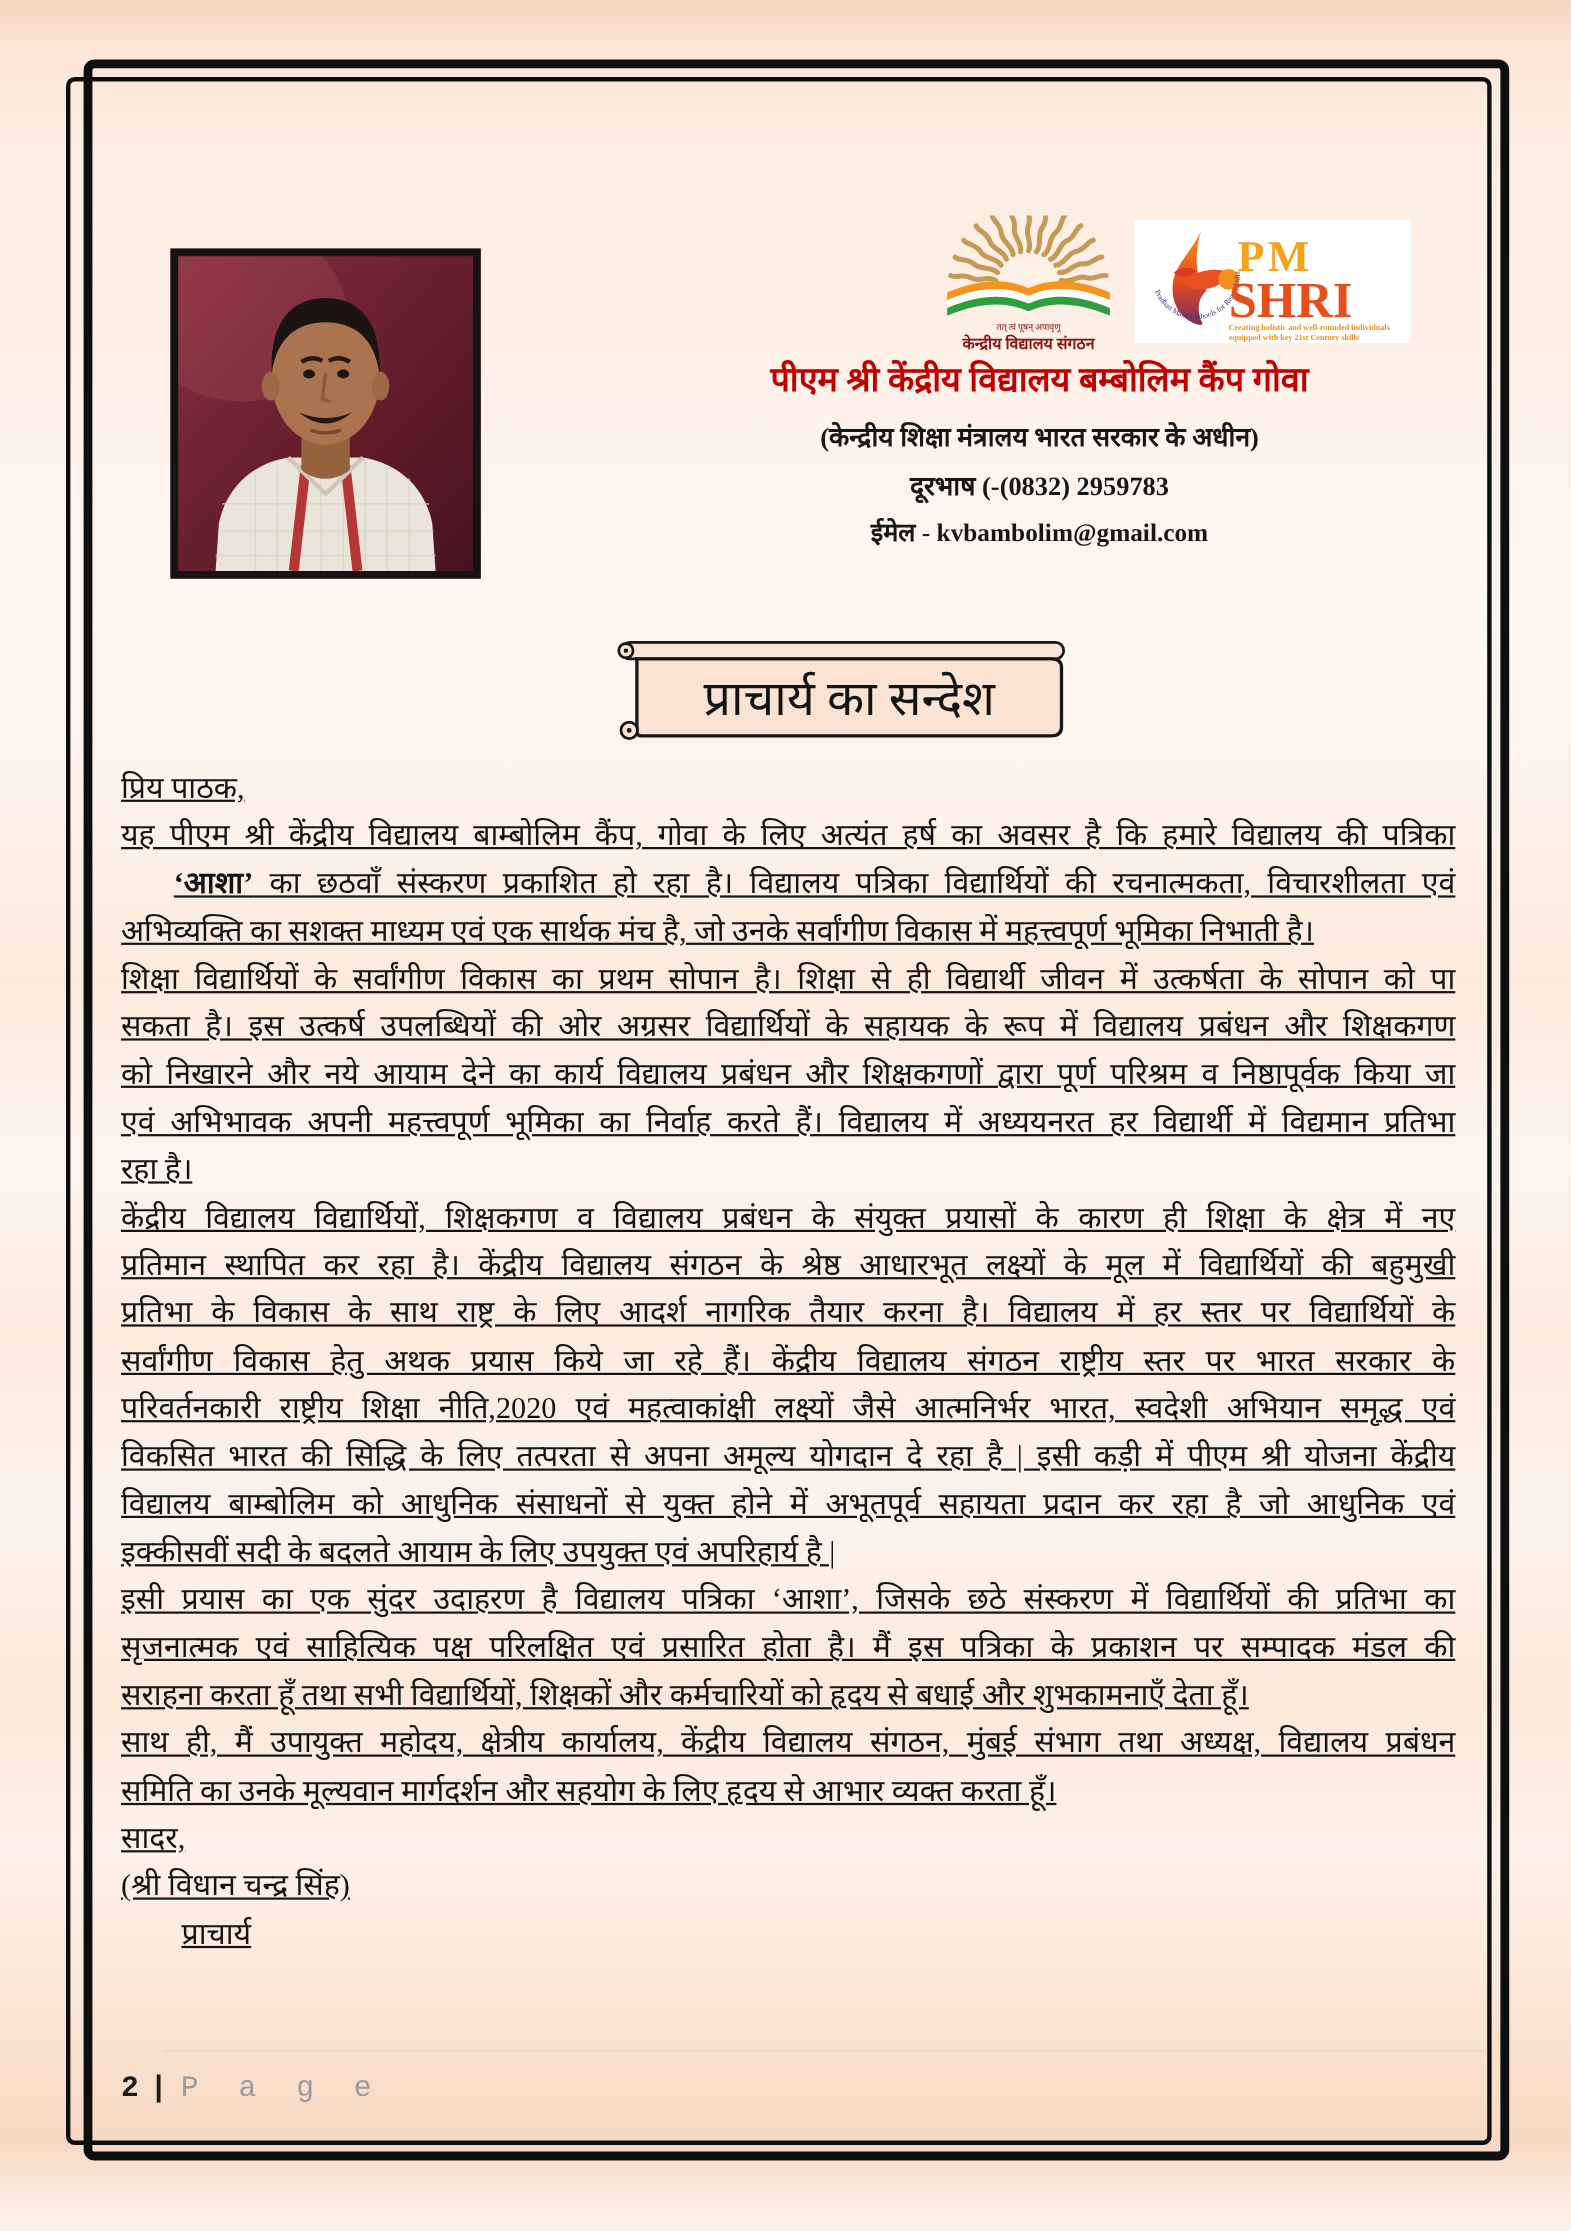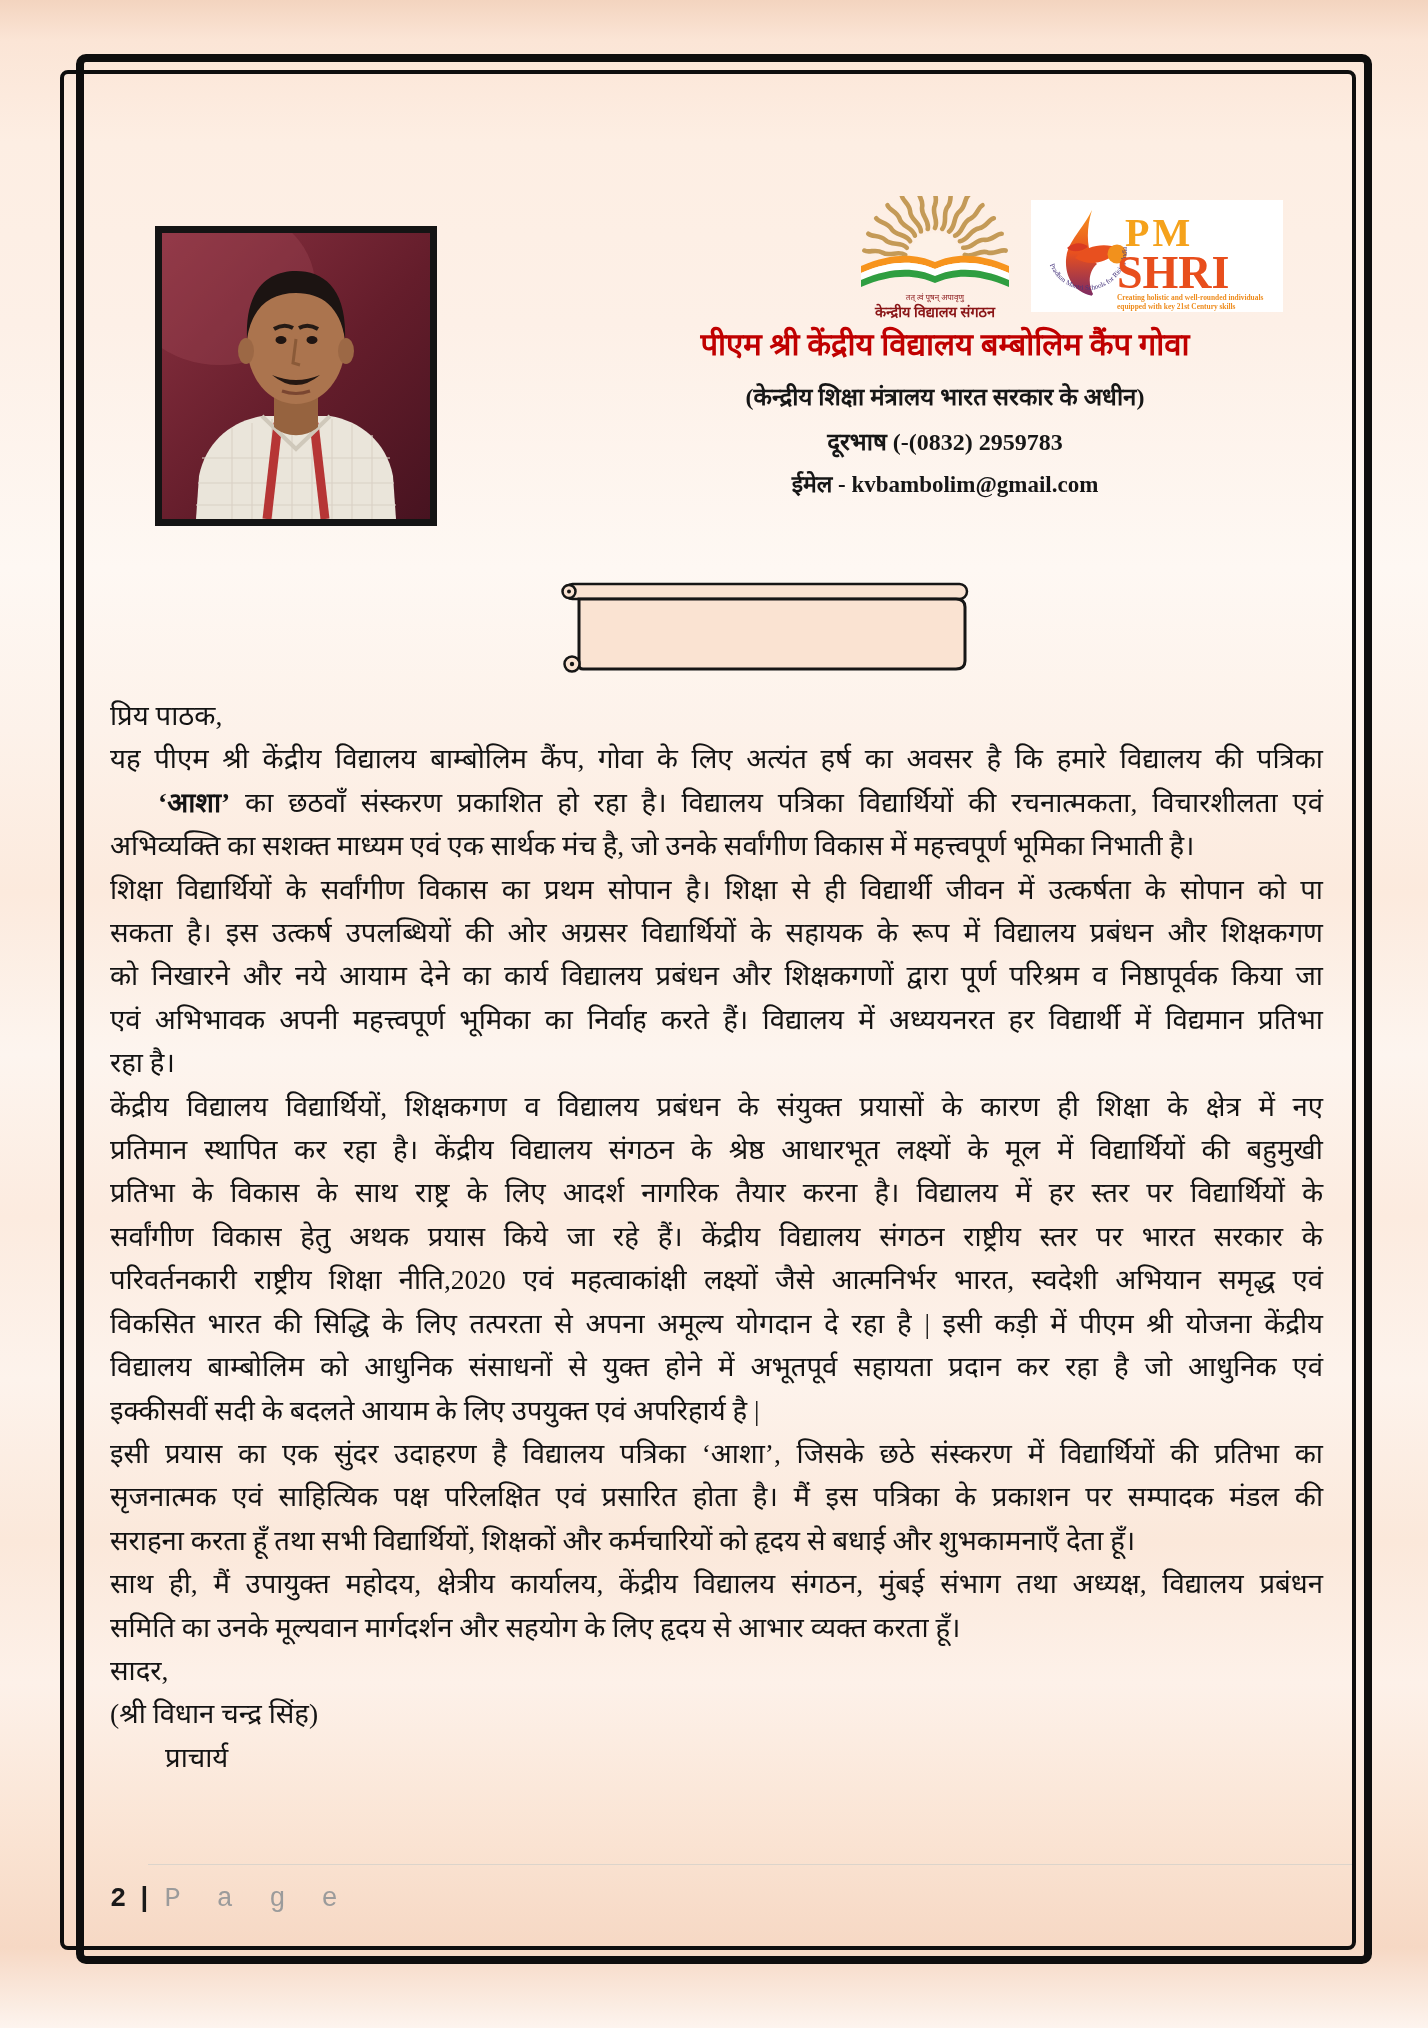--- a/index.html
+++ b/index.html
@@ -41,21 +41,21 @@
   
   .banner{position:absolute;left:553px;top:576px;width:424px;height:102px;}
   .banner svg{position:absolute;inset:0;}
   .banner-title{position:absolute;left:26px;top:20px;width:386px;height:73px;
     display:flex;align-items:center;justify-content:center;
     font-size:44px;color:#141414;}
 
   
   .bodytext{position:absolute;left:110px;top:694px;width:1213px;
     font-size:27.5px;line-height:43.4px;color:#131313;}
-  .line{min-height:43.4px;}
+  .line{min-height:43.4px;text-decoration:underline;}
   .line.just{text-align:justify;text-align-last:justify;}
   .line.indent{padding-left:55px;}
   .line b{font-weight:bold;margin-left:48px;}
 
   
   .footer-divider{position:absolute;left:148px;right:76px;top:1864px;height:1px;
     background:#dcd4cb;}
   .footer{position:absolute;left:110px;top:1884px;font-family:Liberation Mono, monospace;
     font-size:27px;color:#1a1a1a;}
   .footer .num{font-weight:bold;}
@@ -172,20 +172,21 @@
     <svg viewBox="0 0 424 102">
       <g fill="#fae3d2" stroke="#161616">
         <rect x="12" y="8" width="402" height="15" rx="7.5" stroke-width="2.5"></rect>
         <path d="M26 23 H403 Q412 23 412 31 V85 Q412 93 403 93 H30 Q26 93 26 89 Z" stroke-width="3"></path>
         <circle cx="16" cy="15.5" r="6.5" stroke-width="2.5"></circle>
         <circle cx="19" cy="88" r="7.5" stroke-width="2.5"></circle>
       </g>
       <circle cx="16" cy="15.5" r="2" fill="#161616"></circle>
       <circle cx="19" cy="88" r="2.2" fill="#161616"></circle>
     </svg>
+    <div class="banner-title">प्राचार्य का सन्देश</div>
   </div>
 
   <div class="bodytext">
     <div class="line">प्रिय पाठक,</div>
     <div class="line just">यह पीएम श्री केंद्रीय विद्यालय बाम्बोलिम कैंप, गोवा के लिए अत्यंत हर्ष का अवसर है कि हमारे विद्यालय की पत्रिका</div>
     <div class="line just"><b>‘आशा’</b><span> का छठवाँ  संस्करण प्रकाशित हो रहा है। विद्यालय पत्रिका विद्यार्थियों की रचनात्मकता, विचारशीलता एवं</span></div>
     <div class="line">अभिव्यक्ति का सशक्त माध्यम एवं एक सार्थक मंच है, जो उनके सर्वांगीण विकास में महत्त्वपूर्ण भूमिका निभाती है।</div>
     <div class="line just">शिक्षा विद्यार्थियों के सर्वांगीण विकास का प्रथम सोपान है। शिक्षा से ही विद्यार्थी जीवन में उत्कर्षता के सोपान को पा</div>
     <div class="line just">सकता है। इस उत्कर्ष उपलब्धियों की ओर अग्रसर विद्यार्थियों के सहायक के रूप में विद्यालय प्रबंधन और शिक्षकगण</div>
     <div class="line just">को निखारने और नये आयाम देने का कार्य विद्यालय प्रबंधन और शिक्षकगणों द्वारा पूर्ण परिश्रम व निष्ठापूर्वक किया जा</div>

